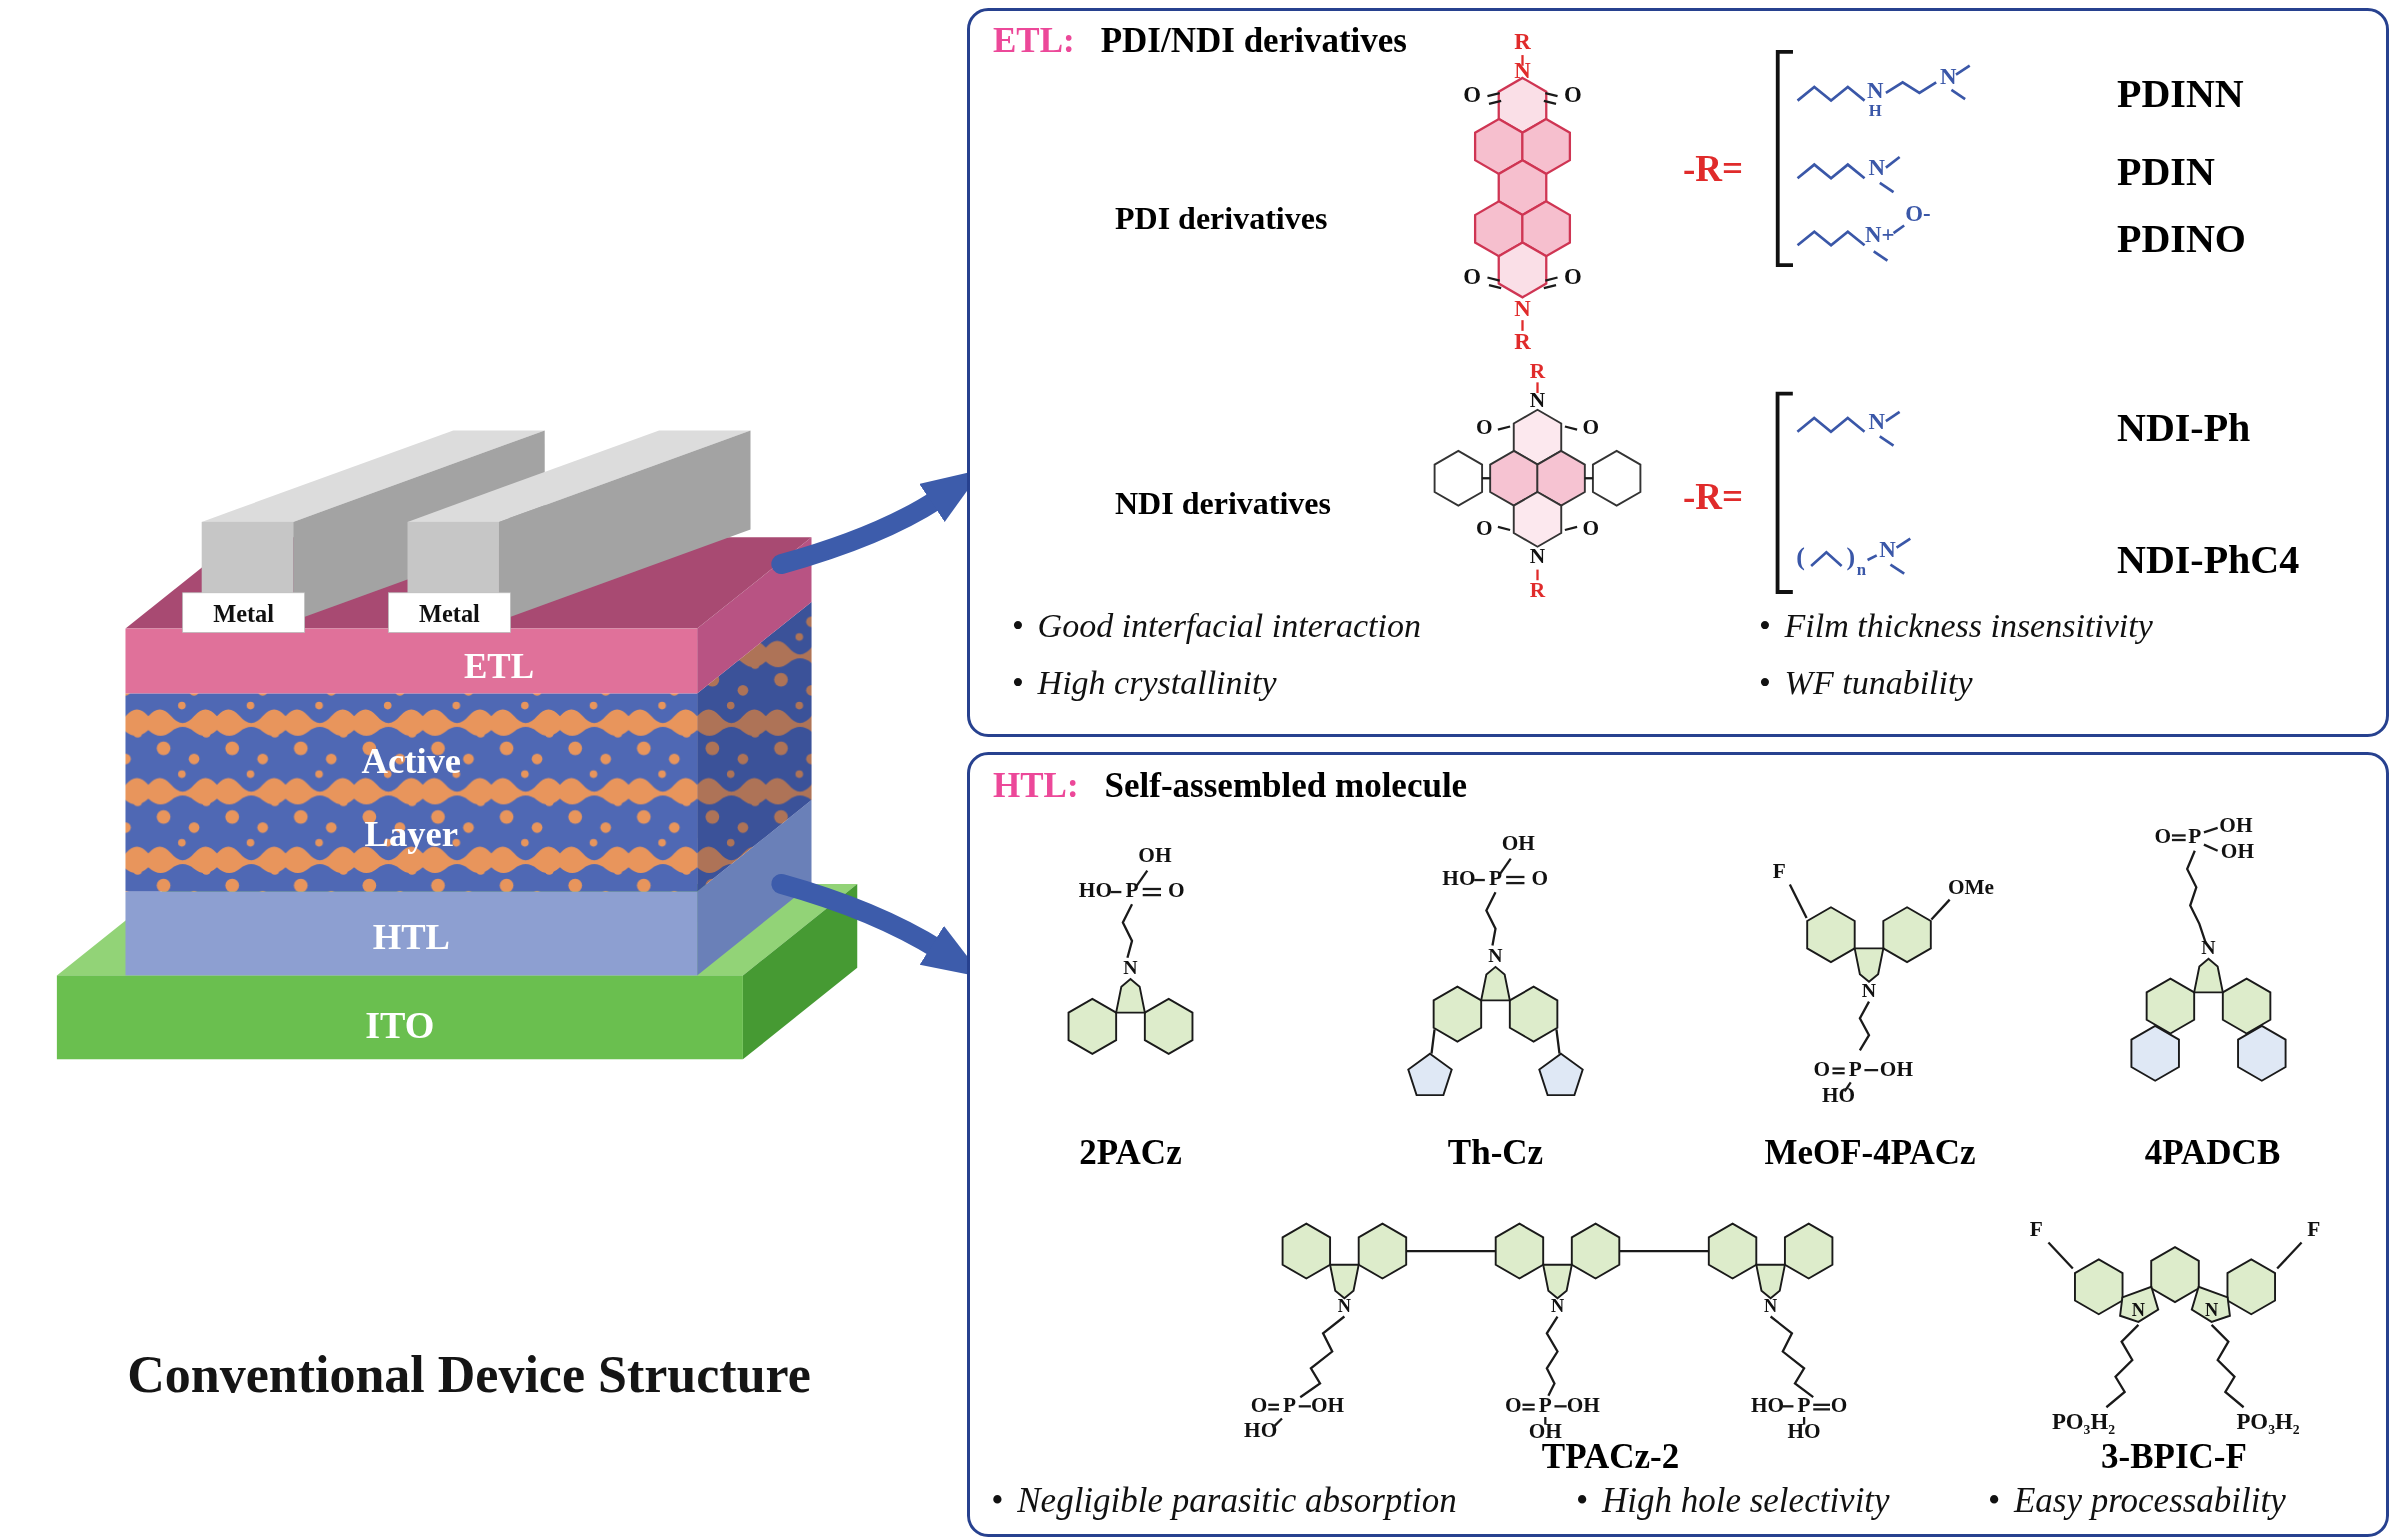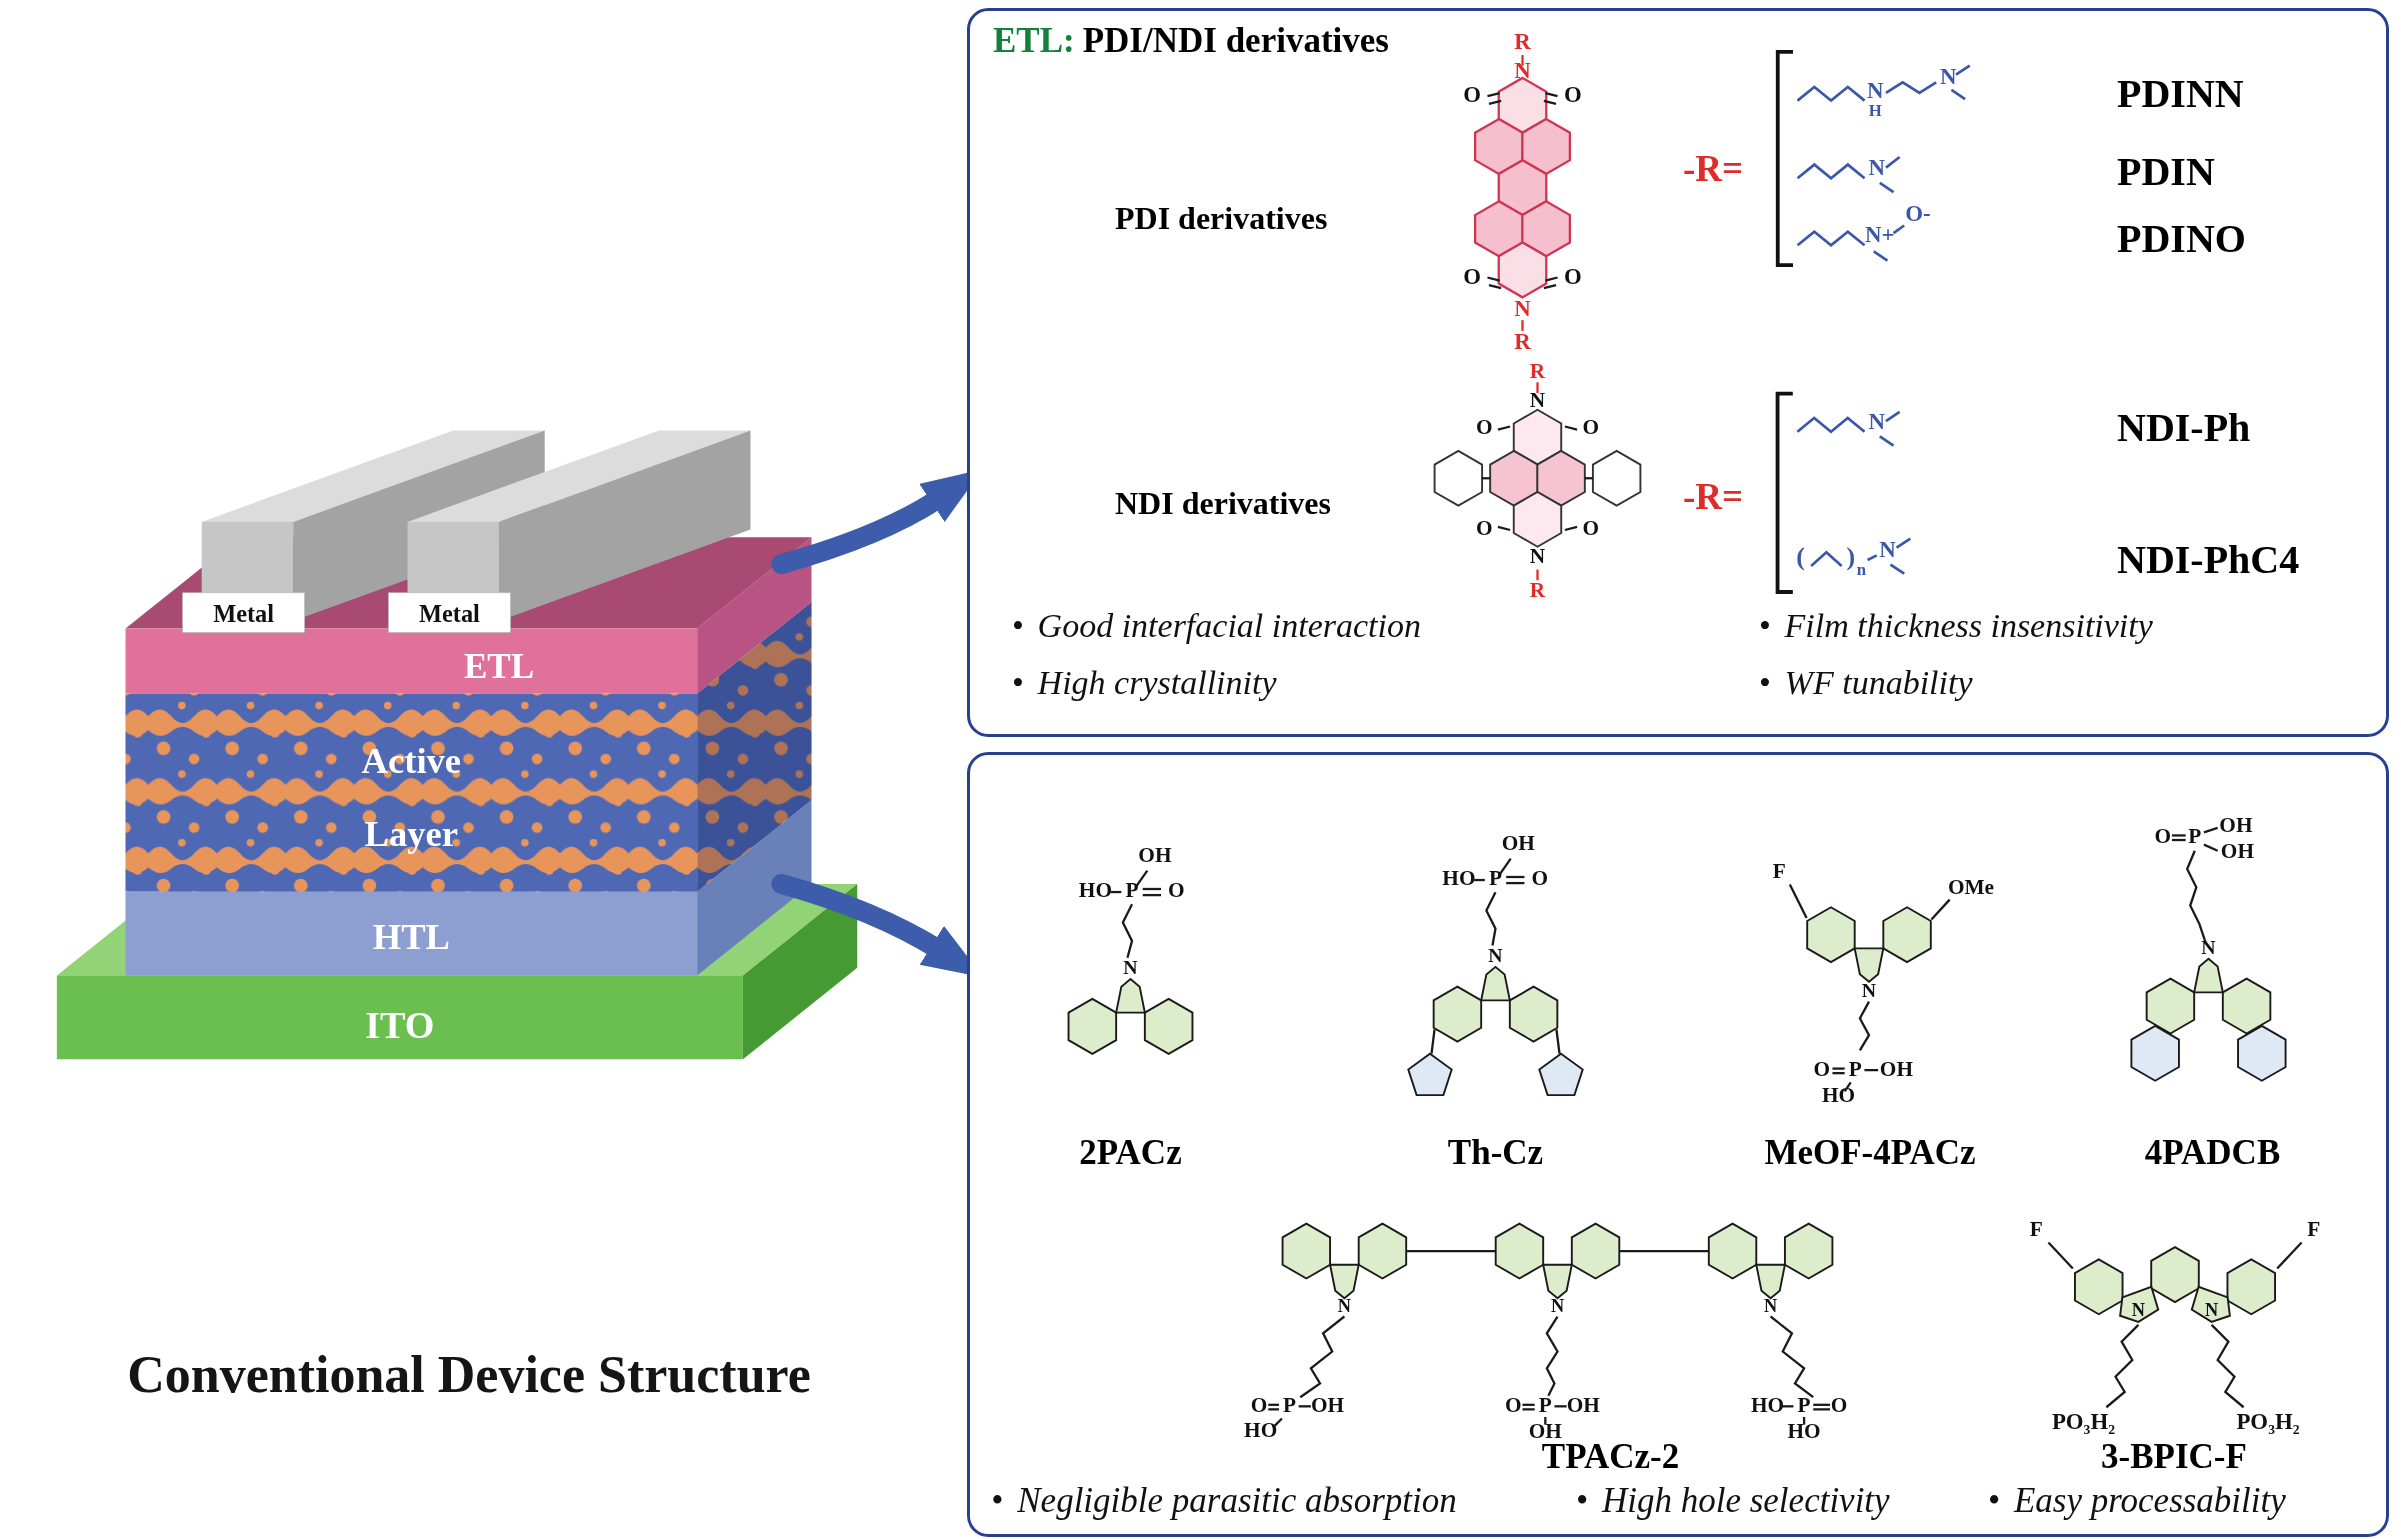--- a/index.html
+++ b/index.html
@@ -1,21 +1,21 @@
 <!DOCTYPE html>
 <html style="font-size:12.2px"><head>
 <meta charset="utf-8">
 <style>
   html,body{margin:0;padding:0;background:#ffffff;}
   .canvas{position:relative;width:2401px;height:1540px;background:#fff;
           font-family:"Liberation Serif","DejaVu Serif",serif;overflow:hidden;}
   .abs{position:absolute;}
   .panel{position:absolute;border:3.8px solid #27418f;border-radius:21.3px;background:#fff;}
   .hdr{position:absolute;left:23px;top:10.7px;font-size:35px;font-weight:bold;white-space:nowrap;}
-  .hdr .tag{color:#15803d;margin-right:8px;}
+  .hdr .tag{color:#ec4899;margin-right:26px;}
   .lbl{position:absolute;font-size:32px;font-weight:bold;white-space:nowrap;}
   .rname{position:absolute;font-size:40px;font-weight:bold;white-space:nowrap;}
   .req{position:absolute;font-size:37px;font-weight:bold;color:#e02b2b;white-space:nowrap;}
   .mol-name{position:absolute;font-size:35px;font-weight:bold;text-align:center;white-space:nowrap;}
   .bullet-line{position:absolute;font-size:34px;font-weight:normal;font-style:italic;white-space:nowrap;color:#111;}
   .bullet-line .bdot{font-style:normal;margin-right:13.7px;}
   .main-title{position:absolute;left:0px;top:1305px;width:938px;text-align:center;
               font-size:52px;font-weight:bold;color:#151515;white-space:nowrap;margin-top:40px;}
   
   .rg{fill:#ddeccb;stroke:#1a1a1a;stroke-width:2.5;}
@@ -245,20 +245,23 @@
     </div>
     <div class="bullet-line" style="left:789px;top:596px">
       <span class="bdot">•</span><span>Film thickness insensitivity</span>
     </div>
     <div class="bullet-line" style="left:789px;top:653px">
       <span class="bdot">•</span><span>WF tunability</span>
     </div>
   </section>
 
   <section class="panel" style="left:967px;top:752px;width:1416px;height:779px">
+    <div class="hdr">
+      <span class="tag">HTL:</span><span>Self-assembled molecule</span>
+    </div>
 
     <svg class="abs" style="left:46px;top:76px" width="229" height="290" viewBox="0 0 300 380">
       <text class="at" x="182" y="40" font-size="28">OH</text>
       <text class="at" x="104" y="86" font-size="28">HO</text>
       <text class="at" x="152" y="86" font-size="28">P</text>
       <text class="at" x="210" y="86" font-size="28">O</text>
       <line class="bond" x1="158" y1="72" x2="172" y2="52"></line>
       <line class="bond" x1="124" y1="80" x2="138" y2="80"></line>
       <line class="bond" x1="166" y1="76" x2="190" y2="76"></line>
       <line class="bond" x1="166" y1="84" x2="190" y2="84"></line>

